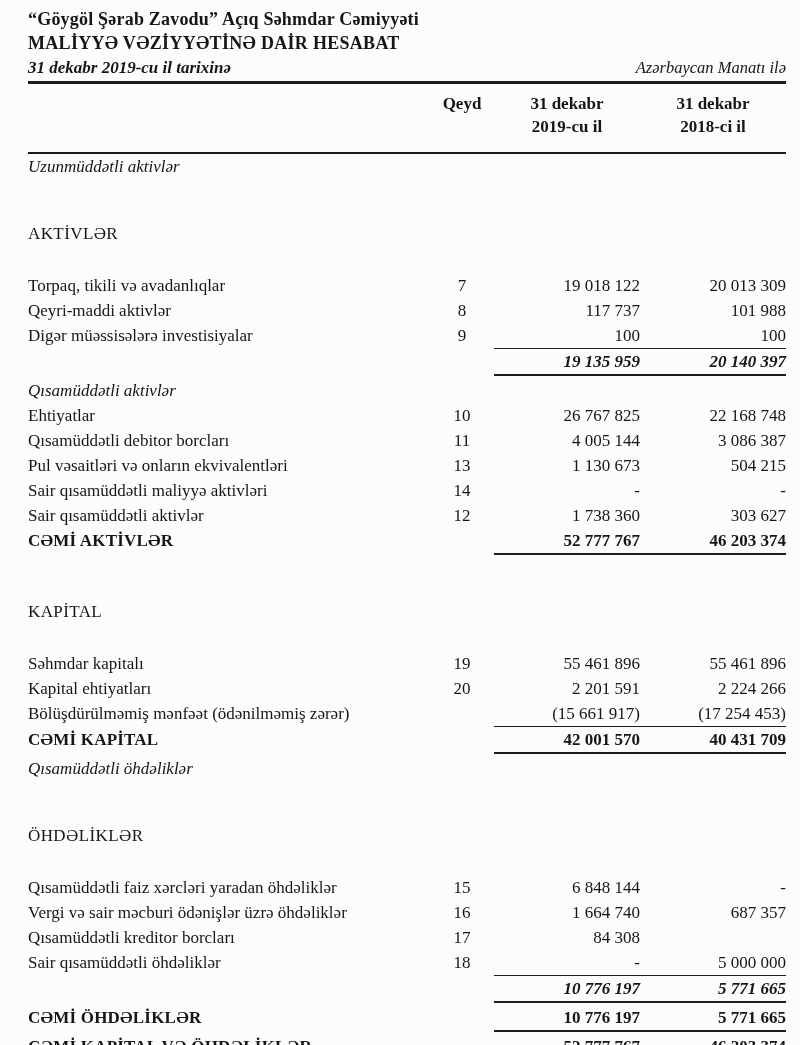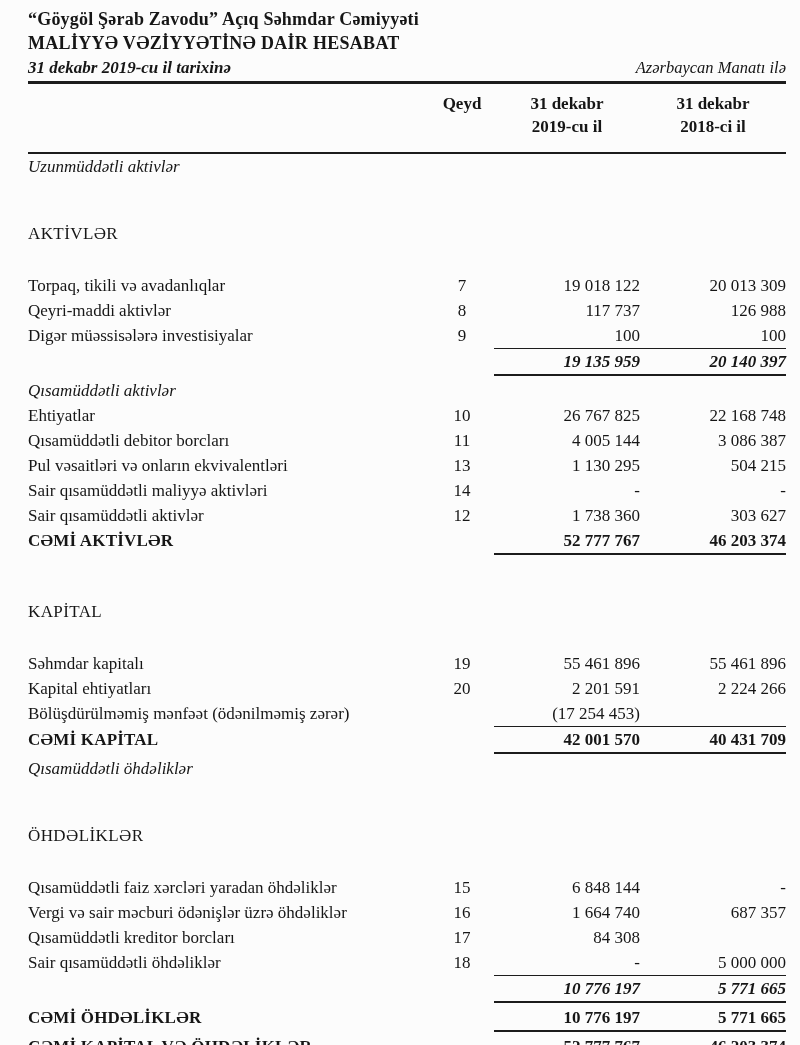--- a/index.html
+++ b/index.html
@@ -112,21 +112,21 @@
         <div class="nums">
           <div class="v">19 018 122</div>
           <div class="v">20 013 309</div>
         </div>
       </div>
       <div class="row item">
         <div class="label">Qeyri-maddi aktivlər</div>
         <div class="note">8</div>
         <div class="nums">
           <div class="v">117 737</div>
-          <div class="v">126 988</div>
+          <div class="v">101 988</div>
         </div>
       </div>
       <div class="row item">
         <div class="label">Digər müəssisələrə investisiyalar</div>
         <div class="note">9</div>
         <div class="nums">
           <div class="v">100</div>
           <div class="v">100</div>
         </div>
       </div>
@@ -159,21 +159,21 @@
         <div class="note">11</div>
         <div class="nums">
           <div class="v">4 005 144</div>
           <div class="v">3 086 387</div>
         </div>
       </div>
       <div class="row item">
         <div class="label">Pul vəsaitləri və onların ekvivalentləri</div>
         <div class="note">13</div>
         <div class="nums">
-          <div class="v">1 130 295</div>
+          <div class="v">1 130 673</div>
           <div class="v">504 215</div>
         </div>
       </div>
       <div class="row item">
         <div class="label">Sair qısamüddətli maliyyə aktivləri</div>
         <div class="note">14</div>
         <div class="nums">
           <div class="v">-</div>
           <div class="v">-</div>
         </div>
@@ -215,20 +215,21 @@
         <div class="note">20</div>
         <div class="nums">
           <div class="v">2 201 591</div>
           <div class="v">2 224 266</div>
         </div>
       </div>
       <div class="row item">
         <div class="label">Bölüşdürülməmiş mənfəət (ödənilməmiş zərər)</div>
         <div class="note"></div>
         <div class="nums">
+          <div class="v">(15 661 917)</div>
           <div class="v">(17 254 453)</div>
         </div>
       </div>
       <div class="row total">
         <div class="label">CƏMİ KAPİTAL</div>
         <div class="note"></div>
         <div class="nums rt rb-heavy">
           <div class="v">42 001 570</div>
           <div class="v">40 431 709</div>
         </div>

